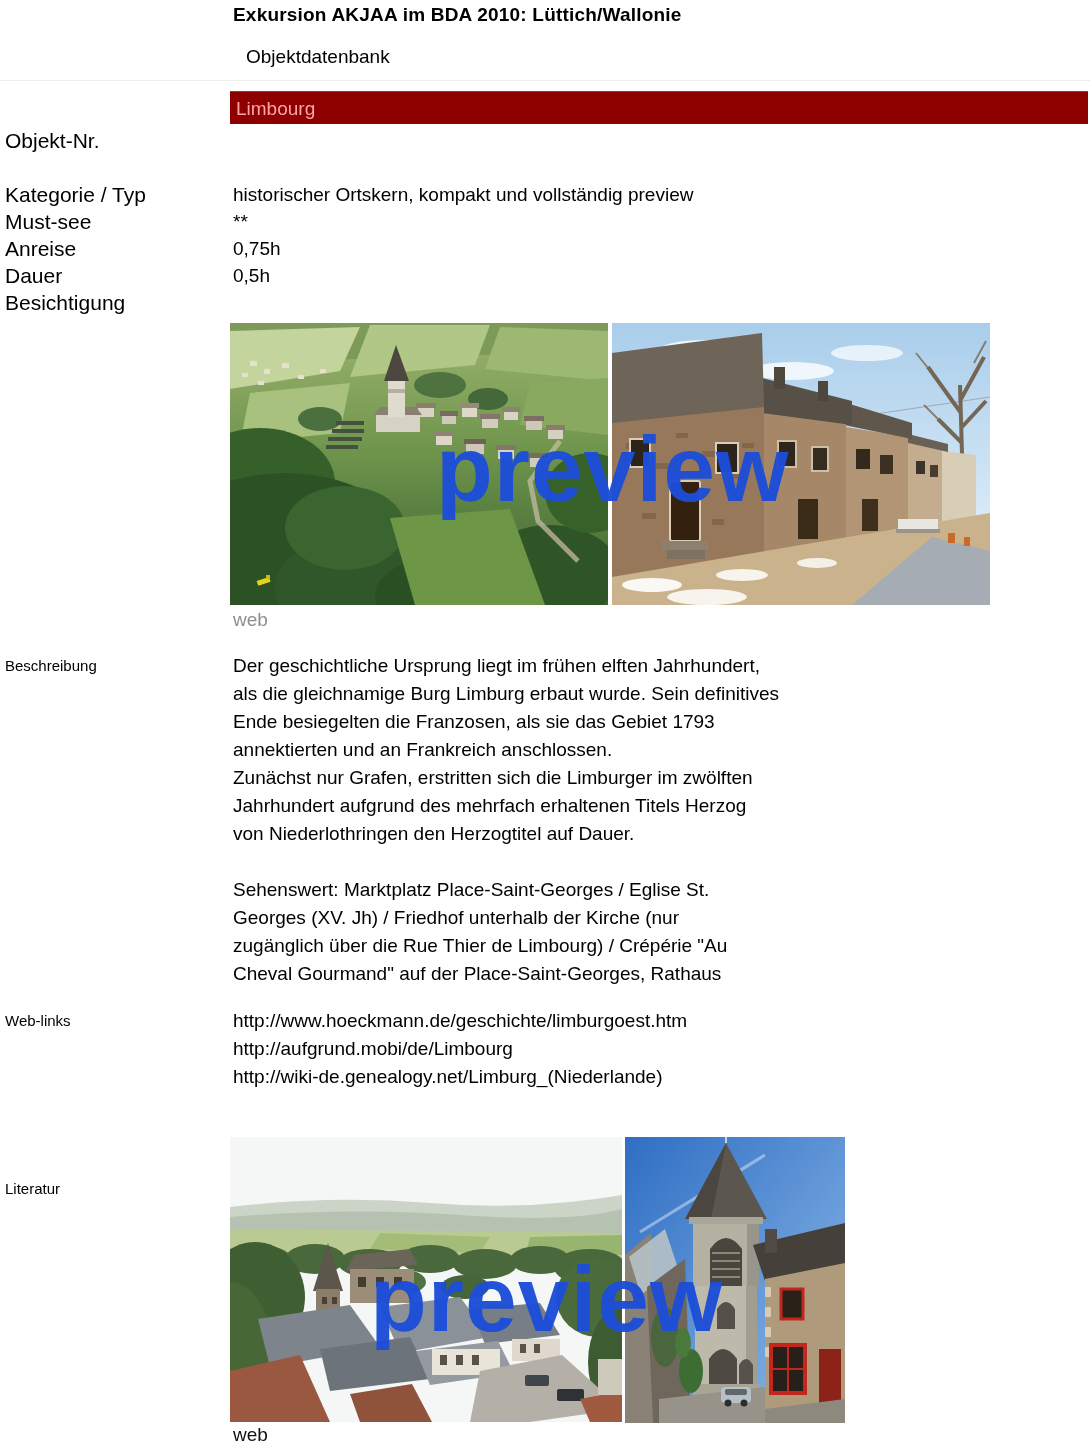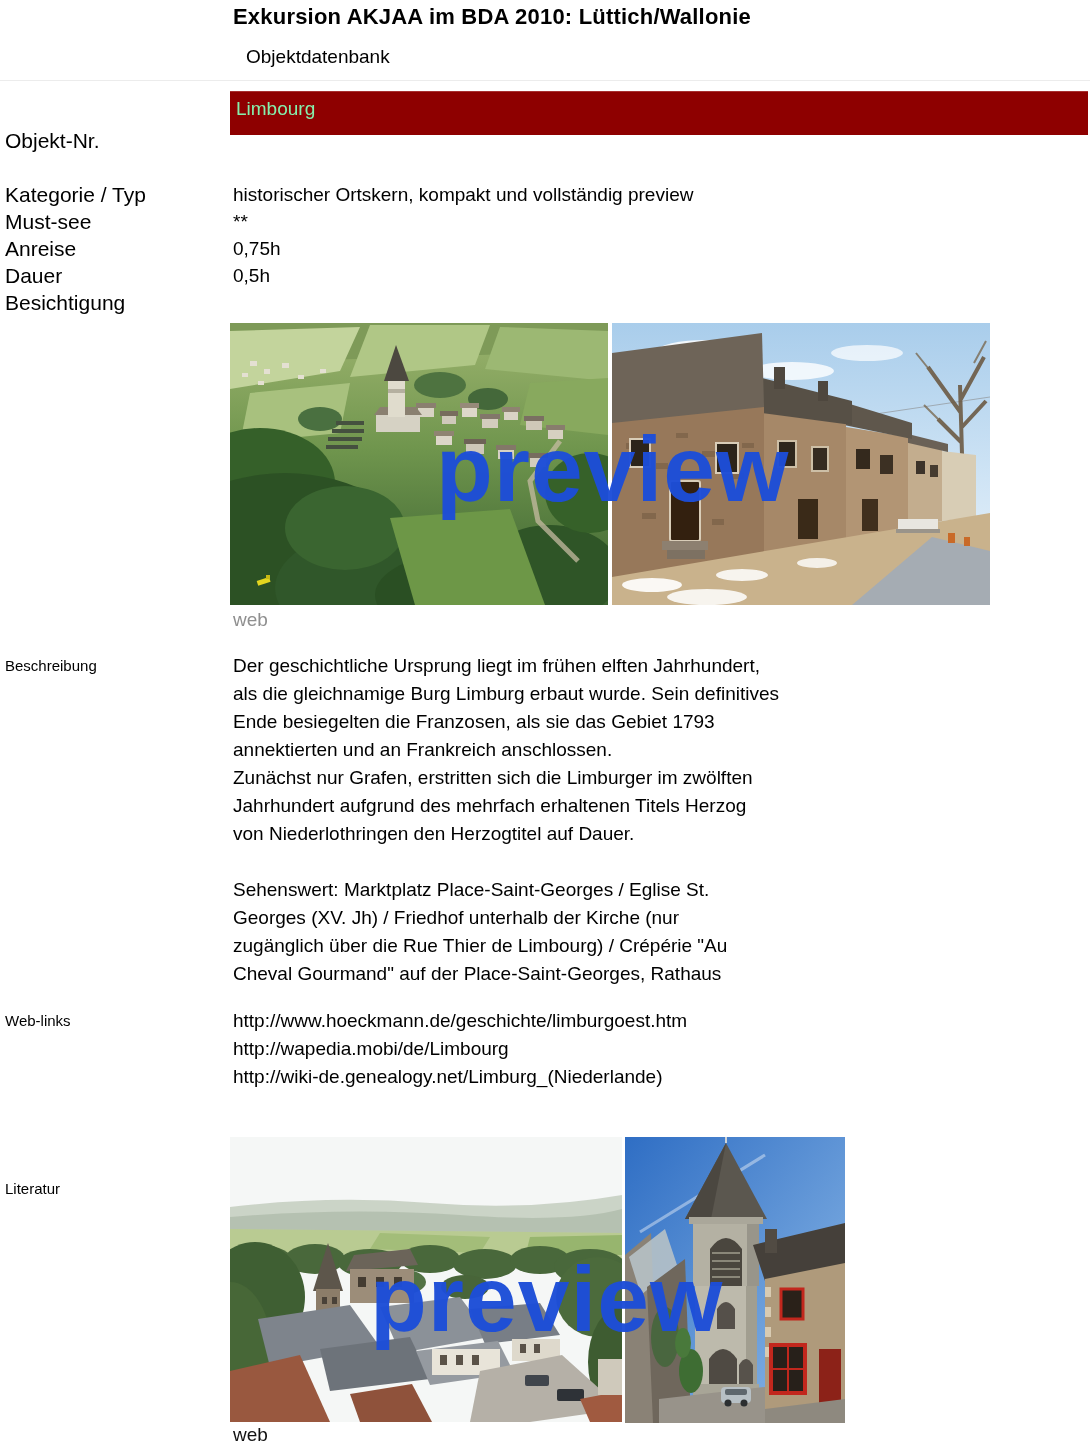--- a/index.html
+++ b/index.html
@@ -1,26 +1,26 @@
 <!DOCTYPE html>
 <html><head>
 <meta charset="utf-8">
 <style>
   html,body { margin:0; padding:0; background:#fff; }
   .page {
     position:relative; width:1090px; height:1449px; background:#ffffff;
     font-family:"Liberation Sans", sans-serif; color:#000; overflow:hidden;
   }
   .abs { position:absolute; }
-  .title { left:233px; top:4px; font-size:22px; font-weight:bold; letter-spacing:0.2px; }
+  .title { left:233px; top:4px; font-size:19px; font-weight:bold; letter-spacing:0.2px; }
   .subtitle { left:233px; top:46px; font-size:19px;margin-left:13px; }
   .hairline { left:0; top:80px; width:1090px; height:1px; background:#ececec; }
   .banner {
-    left:230px; top:91px; width:858px; height:44px; background:#8e0000;
-    color:#86efac; font-size:19px; line-height:33px; padding-left:6px; box-sizing:border-box;
+    left:230px; top:91px; width:858px; height:33px; background:#8e0000;
+    color:#fca5a5; font-size:19px; line-height:33px; padding-left:6px; box-sizing:border-box;
     border-top:1px solid #a83030;
   }
   .label { left:5px; font-size:21px; line-height:27px; }
   .label.wrap { width:130px; }
   .value { left:233px; font-size:19px; line-height:27px; }
   .seclabel { left:5px; font-size:15px; line-height:27px; }
   .para { left:233px; font-size:19px; line-height:28px; white-space:pre-line; width:700px; }
   .links { left:233px; font-size:19px; line-height:28px; }
   .caption { left:233px; font-size:19px; line-height:21px; }
   .caption.gray { color:#8f8f8f; }
@@ -211,21 +211,21 @@
 Jahrhundert aufgrund des mehrfach erhaltenen Titels Herzog
 von Niederlothringen den Herzogtitel auf Dauer.</div>
   <div class="abs para" style="top:876px">Sehenswert: Marktplatz Place-Saint-Georges / Eglise St.
 Georges (XV. Jh) / Friedhof unterhalb der Kirche (nur
 zugänglich über die Rue Thier de Limbourg) / Crépérie "Au
 Cheval Gourmand" auf der Place-Saint-Georges, Rathaus</div>
 
   <div class="abs seclabel" style="top:1007px">Web-links</div>
   <div class="abs links" style="top:1007px">
     <div>http://www.hoeckmann.de/geschichte/limburgoest.htm</div>
-    <div>http://wapedia.mobi/de/Limbourg</div>
+    <div>http://aufgrund.mobi/de/Limbourg</div>
     <div>http://wiki-de.genealogy.net/Limburg_(Niederlande)</div>
   </div>
 
   <div class="abs seclabel" style="top:1175px">Literatur</div>
 
   <div class="figure fig2">
     <svg class="photo" style="left:0" width="392" height="285" viewBox="0 0 392 285">
       <rect width="392" height="285" fill="#f5f7f6"></rect>
       <path d="M0,70 Q100,58 200,66 T392,58 L392,96 L0,92 Z" fill="#c6cfc2" opacity="0.9"></path>
       <path d="M0,80 Q120,70 230,78 T392,72 L392,100 L0,98 Z" fill="#b3bfae" opacity="0.9"></path>

